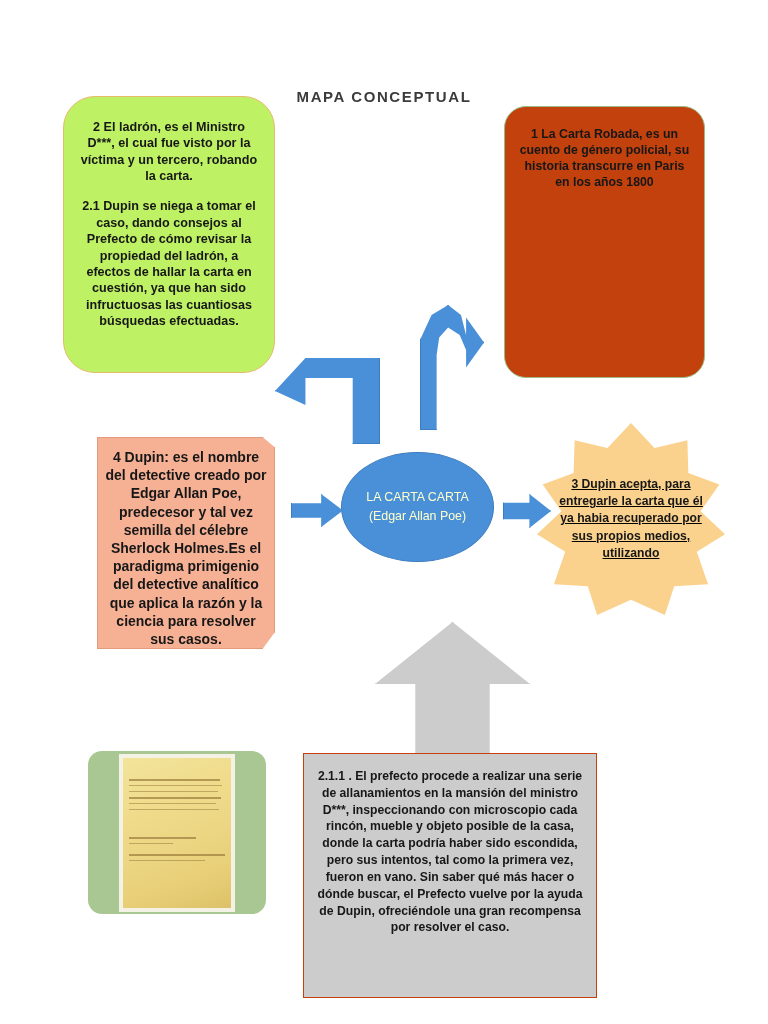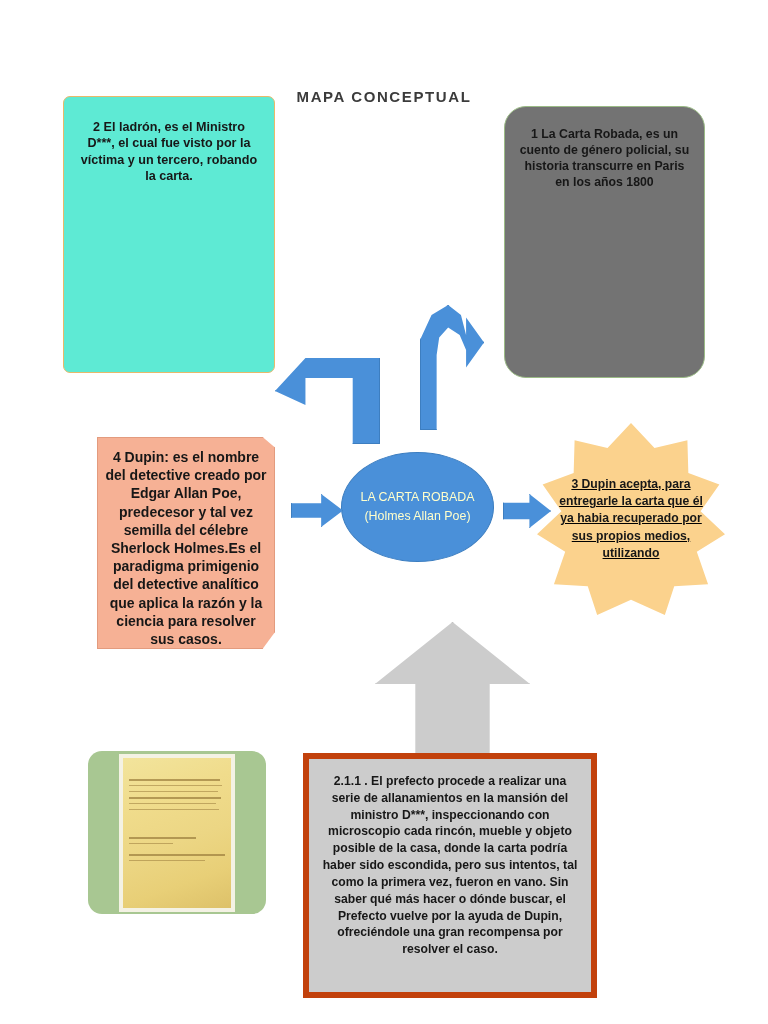--- a/index.html
+++ b/index.html
@@ -44,40 +44,40 @@
     white-space: pre-line;
   }
 
   
   #node-thief {
     position: absolute;
     left: 63px;
     top: 96px;
     width: 212px;
     height: 277px;
-    background: #5eead4;
+    background: #bef264;
     border: 1px solid #e8b96a;
-    border-radius: 7px;
+    border-radius: 32px;
     display: flex;
     flex-direction: column;
     justify-content: flex-start;
     align-items: center;
     padding: 22px 14px 12px 14px;
   }
   #node-thief .node-text { font-size: 12.6px; }
   #node-thief .para2 { margin-top: 14px; }
 
   
   #node-story {
     position: absolute;
     left: 504px;
     top: 106px;
     width: 201px;
     height: 272px;
-    background: #737373;
+    background: #c2410c;
     border: 1px solid #9bbb86;
     border-radius: 22px;
     display: flex;
     flex-direction: column;
     justify-content: space-between;
     align-items: center;
     padding: 20px 12px 10px 12px;
   }
   #node-story .node-text { font-size: 12.3px; }
   #node-story .para2 { margin-top: 11px; }
@@ -155,21 +155,21 @@
     border: 1px solid #bfbfbf;
     clip-path: polygon(50% 0%, 100% 46%, 74% 46%, 74% 100%, 26% 100%, 26% 46%, 0 46%);
   }
   #node-raids {
     position: absolute;
     left: 303px;
     top: 753px;
     width: 294px;
     height: 245px;
     background: #cccccc;
-    border: 6px solid #c2410c;
+    border: 1px solid #c2410c;
     display: flex;
     align-items: flex-start;
     justify-content: center;
     padding: 14px 10px 10px 10px;
   }
   #node-raids .node-text { font-size: 12.2px; line-height: 1.38; }
 
   
   #node-letter-image {
     position: absolute;
@@ -242,32 +242,33 @@
 </style>
 </head>
 <body>
 
 <div id="page">
 
   <div id="map-title">MAPA CONCEPTUAL</div>
 
   <div id="node-thief">
     <div class="node-text para1">2 El ladrón, es el Ministro D***, el cual fue visto por la víctima y un tercero, robando la carta.</div>
+    <div class="node-text para2">2.1 Dupin se niega a tomar el caso, dando consejos al Prefecto de cómo revisar la propiedad del ladrón, a efectos de hallar la carta en cuestión, ya que han sido infructuosas las cuantiosas búsquedas efectuadas.</div>
   </div>
 
   <div id="node-story">
     <div class="node-text para1">1 La Carta Robada, es un cuento de género policial, su historia transcurre en Paris en los años 1800</div>
   </div>
 
   <div id="node-dupin">
     <div class="node-text">4 Dupin: es el nombre del detective creado por Edgar Allan Poe, predecesor y tal vez semilla del célebre Sherlock Holmes.Es el paradigma primigenio del detective analítico que aplica la razón y la ciencia para resolver sus casos.</div>
   </div>
 
   <div id="node-center">
-    <div class="node-text">LA CARTA ROBADA (Holmes Allan Poe)</div>
+    <div class="node-text">LA CARTA CARTA (Edgar Allan Poe)</div>
   </div>
 
   <div id="node-accept">
     <div class="node-text">3 Dupin acepta, para entregarle la carta que él ya habia recuperado por sus propios medios, utilizando</div>
   </div>
 
   <div id="node-raids-arrow"></div>
 
   <div id="node-raids">
     <div class="node-text">2.1.1 . El prefecto procede a realizar una serie de allanamientos en la mansión del ministro D***, inspeccionando con microscopio cada rincón, mueble y objeto posible de la casa, donde la carta podría haber sido escondida, pero sus intentos, tal como la primera vez, fueron en vano. Sin saber qué más hacer o dónde buscar, el Prefecto vuelve por la ayuda de Dupin, ofreciéndole una gran recompensa por resolver el caso.</div>

